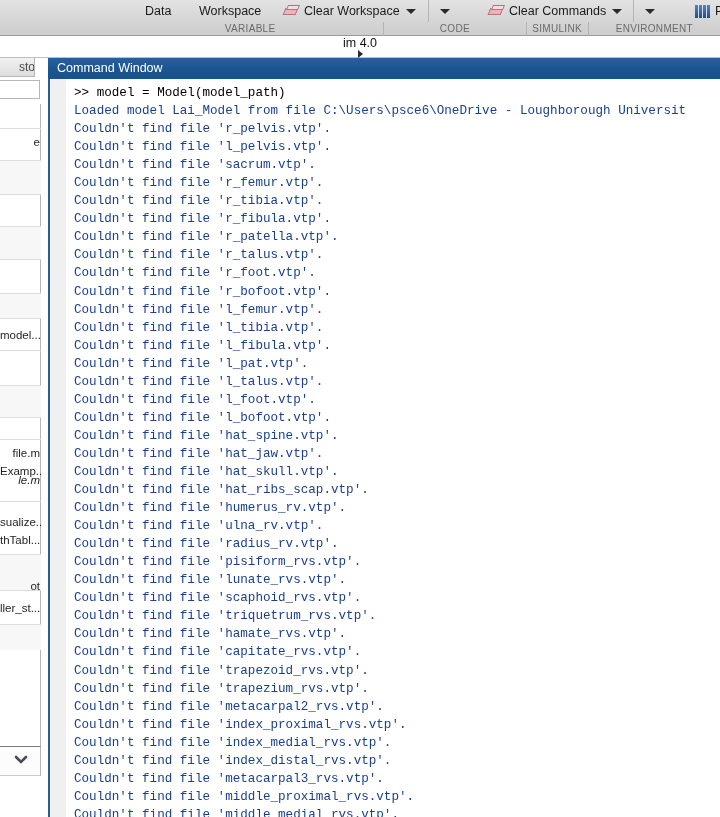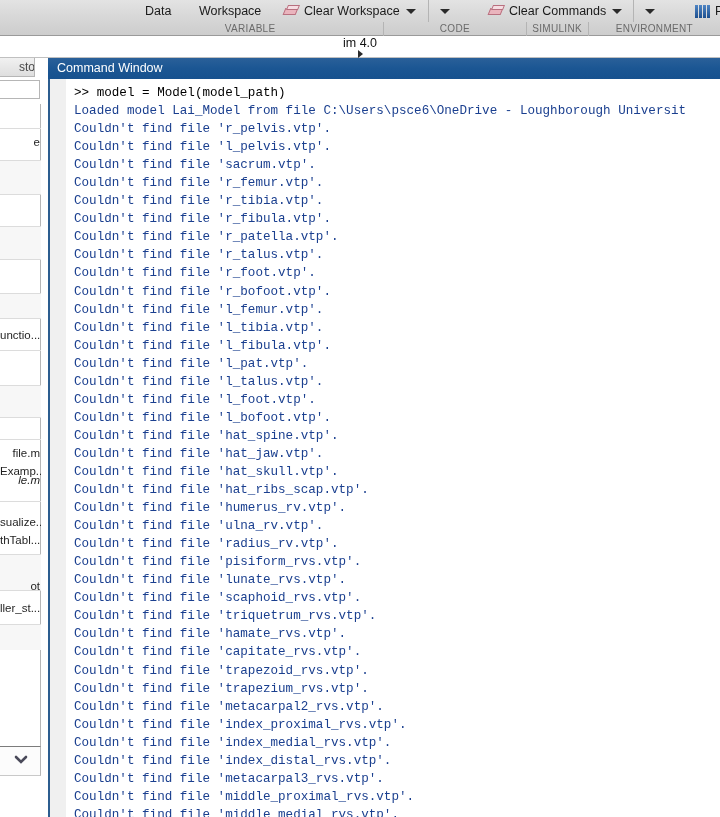--- a/index.html
+++ b/index.html
@@ -371,21 +371,21 @@
       <div class="lsep" style="top: 214px;"></div>
       <div class="lsep" style="top: 246px;"></div>
       <div class="lsep" style="top: 281px;"></div>
       <div class="lsep" style="top: 313px;"></div>
       <div class="lsep" style="top: 335px;"></div>
       <div class="lsep" style="top: 397px;"></div>
       <div class="lsep" style="top: 450px;"></div>
       <div class="lsep" style="top: 486px;"></div>
       <div class="lsep" style="top: 520px;"></div>
       <div class="lrow" style="top: 30px;">e</div>
-      <div class="lrow" style="top: 223px;">unctio...</div>
+      <div class="lrow" style="top: 223px;">model...</div>
       <div class="lrow" style="top: 341px;">file.m</div>
       <div class="lrow" style="top: 359px;">Examp...</div>
       <div class="lrow" style="top: 368px; font-style: italic;">le.m</div>
       <div class="lrow" style="top: 410px;">sualize...</div>
       <div class="lrow" style="top: 428px;">thTabl...</div>
       <div class="lrow" style="top: 474px;">ot</div>
       <div class="lrow" style="top: 496px;">ller_st...</div>
     </div>
   <div id="left-bottom"></div>
   <svg id="left-chevron" viewBox="0 0 14 10">

